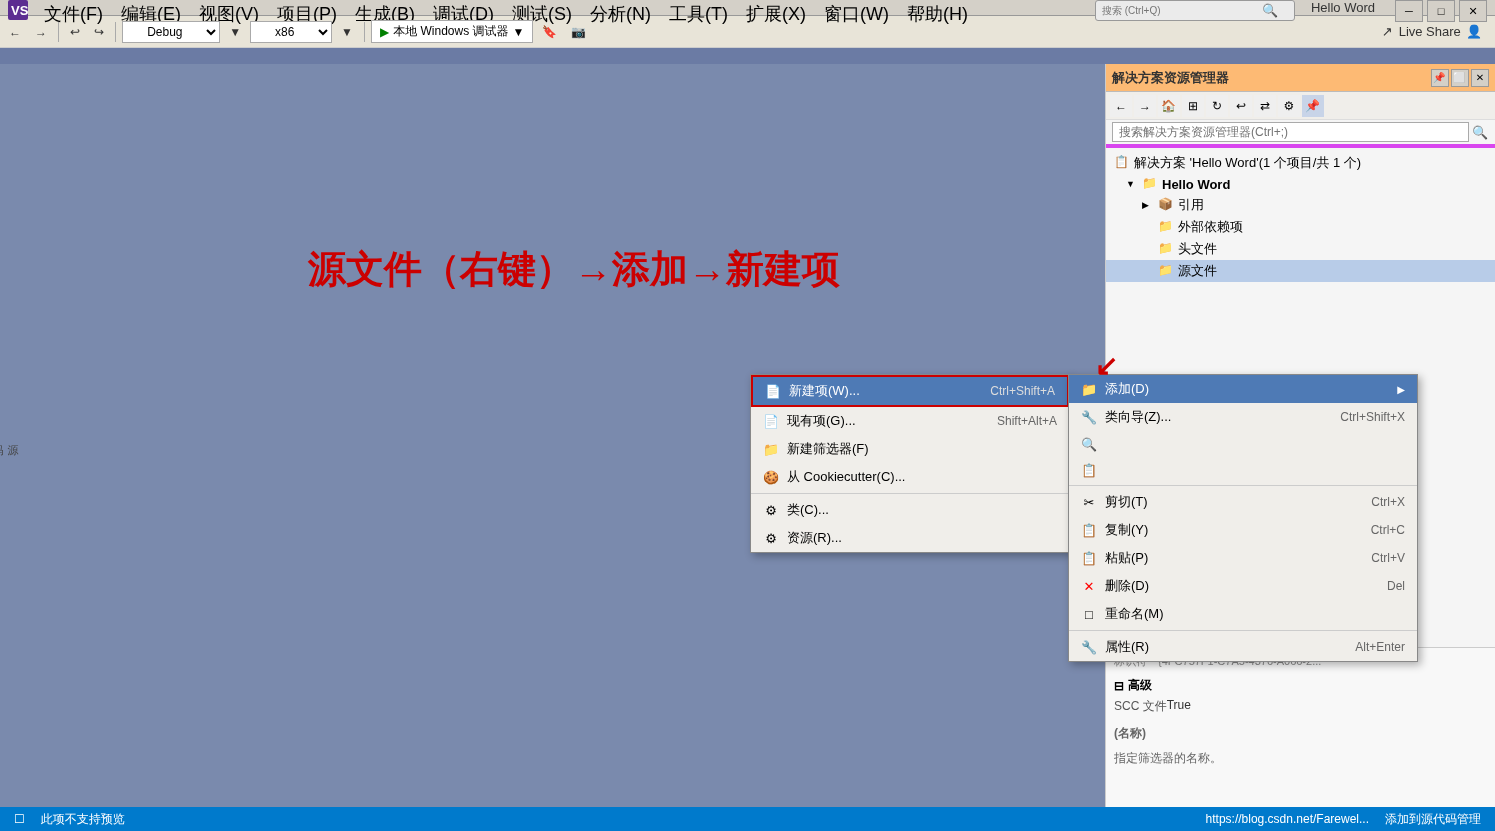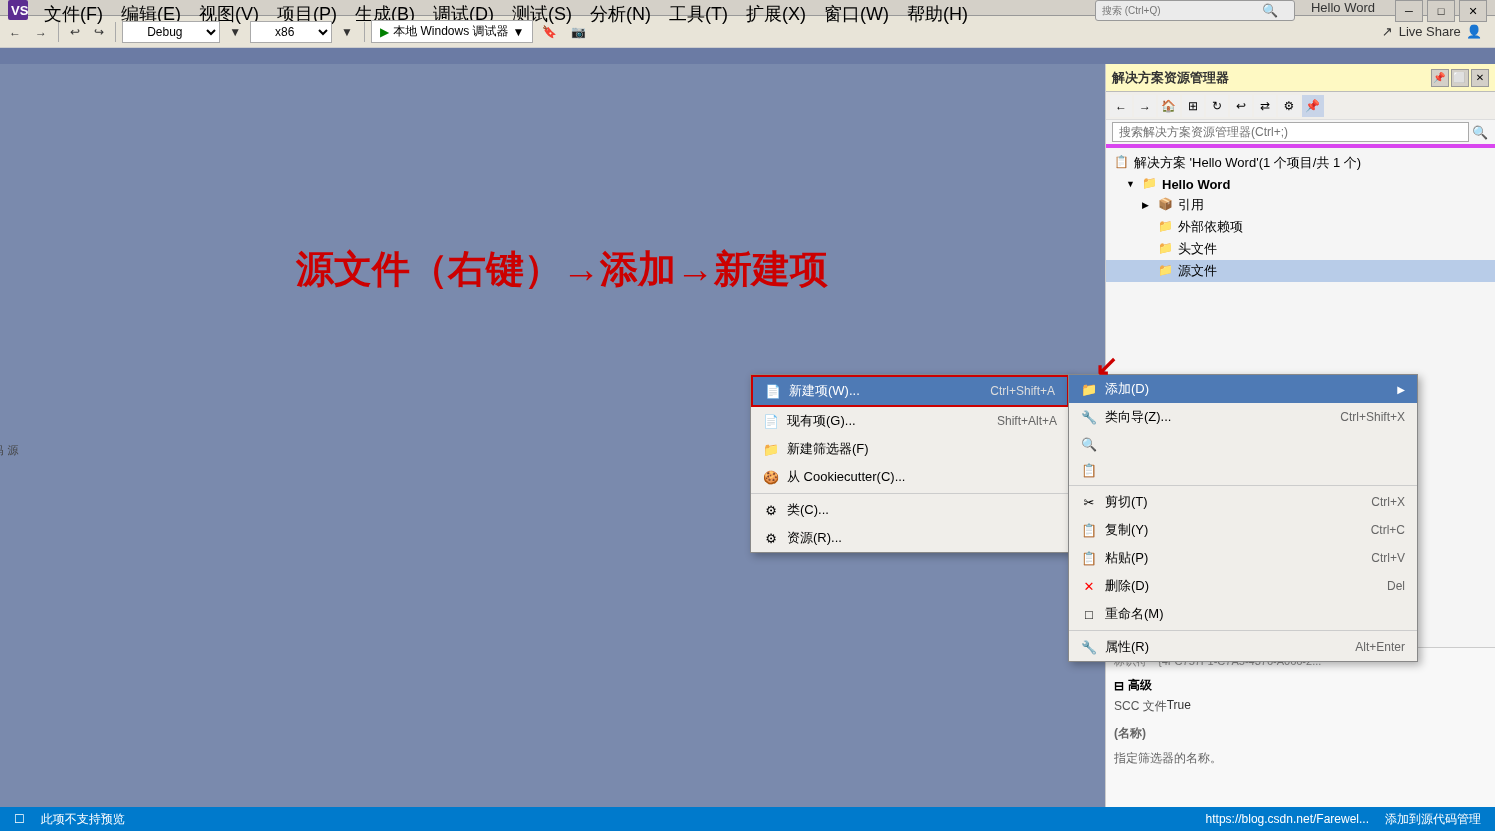--- a/index.html
+++ b/index.html
@@ -165,21 +165,21 @@
       left: 20px;
       top: 64px;
       right: 0;
       bottom: 24px;
       background: #7a8aad;
     }
 
     
     .annotation-text {
       position: absolute;
-      left: 276px;
+      left: 288px;
       top: 180px;
       font-size: 38px;
       font-weight: bold;
       color: #cc0000;
       white-space: nowrap;
     }
 
     
     .solution-explorer {
       position: absolute;
@@ -187,21 +187,21 @@
       top: 0;
       width: 390px;
       bottom: 0;
       background: #f5f5f5;
       border-left: 1px solid #ccc;
       display: flex;
       flex-direction: column;
     }
     .se-title-bar {
       height: 28px;
-      background: #fef9c3;
+      background: #fdba74;
       display: flex;
       align-items: center;
       padding: 0 6px;
       font-size: 13px;
       font-weight: bold;
       color: #333;
       border-bottom: 1px solid #bbb;
     }
     .se-title-bar .se-title-text {
       flex: 1;

